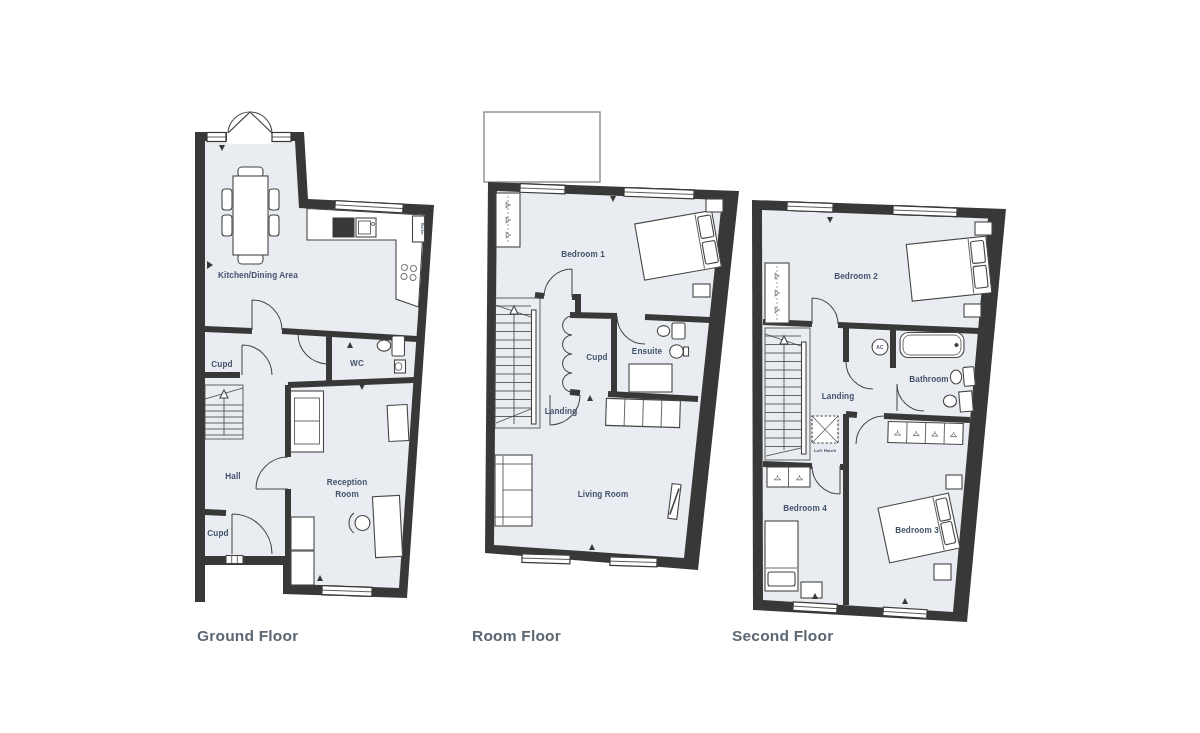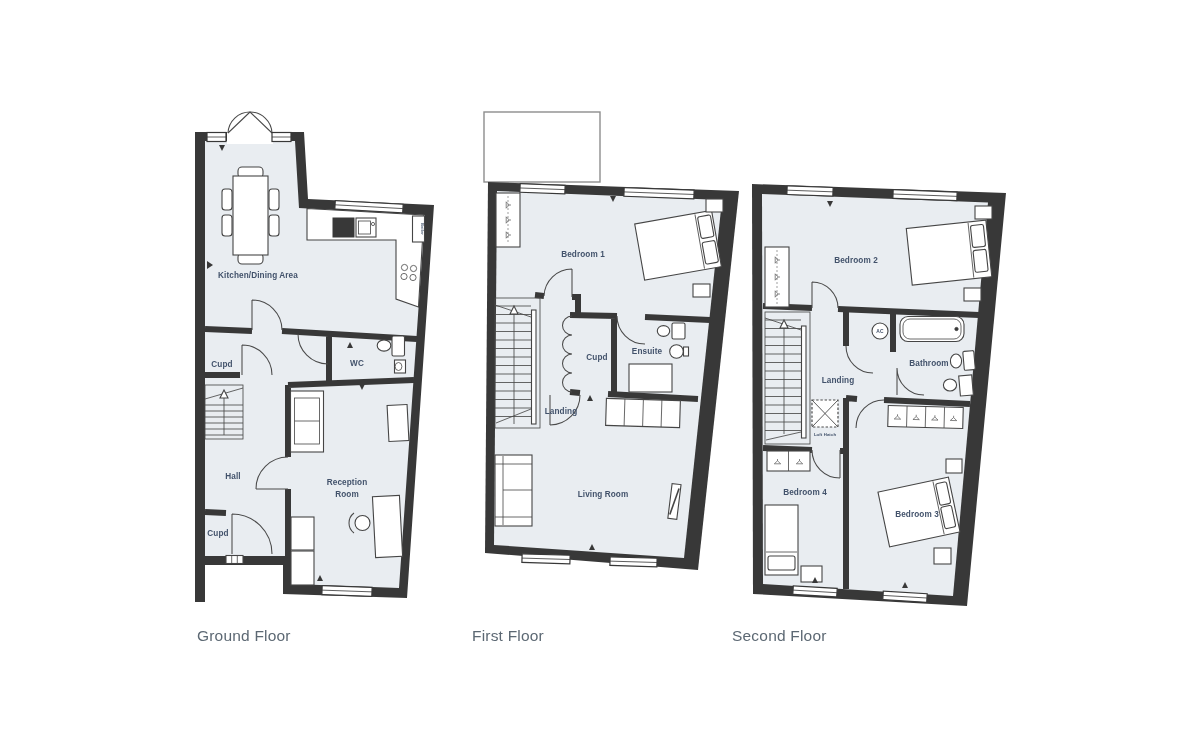--- a/index.html
+++ b/index.html
@@ -1,22 +1,22 @@
 <!DOCTYPE html>
 <html><head>
 <meta charset="utf-8">
 <style>
   html,body{margin:0;padding:0;background:#ffffff;}
   .canvas{position:relative;width:1200px;height:733px;background:#ffffff;overflow:hidden;
           font-family:"Liberation Sans",sans-serif;}
   .plan{position:absolute;}
   .plan-ground{left:185px;top:104px;}
   .plan-first{left:467px;top:95px;}
-  .plan-second{left:740px;top:160px;text-decoration:underline;}
-  .floor-title{position:absolute;top:627px;font-size:15.5px;color:#5c6873;letter-spacing:.2px;}
+  .plan-second{left:740px;top:176px;text-decoration:underline;}
+  .floor-title{position:absolute;top:627px;font-size:15.5px;color:#5c6873;letter-spacing:.2px;font-weight:bold;}
   .t-ground{left:197px;} .t-first{left:472px;} .t-second{left:732px;}
 
   
   .wallfill{fill:#383838;stroke:none;}
   .floorfill{fill:#e9edf1;stroke:none;}
   .iwall{stroke:#383838;stroke-width:6;fill:none;stroke-linecap:butt;}
   .furn{fill:#ffffff;stroke:#454545;stroke-width:1.1;}
   .furnd{fill:#383838;stroke:#383838;}
   .thin{stroke:#454545;stroke-width:.8;fill:none;}
   .arc{stroke:#4a4a4a;stroke-width:1.05;fill:none;}
@@ -424,16 +424,16 @@
       <text class="lbl" x="856" y="263">Bedroom 2</text>
       <text class="lbl" x="929" y="366">Bathroom</text>
       <text class="lbl" x="838" y="383">Landing</text>
       <text class="lbl" x="805" y="495">Bedroom 4</text>
       <text class="lbl" x="917" y="517">Bedroom 3</text>
     </g>
   </svg>
   </div>
 
   <div class="floor-title t-ground">Ground Floor</div>
-  <div class="floor-title t-first">First Floor</div>
+  <div class="floor-title t-first">Room Floor</div>
   <div class="floor-title t-second">Second Floor</div>
 
 </div>
 
 </body></html>

